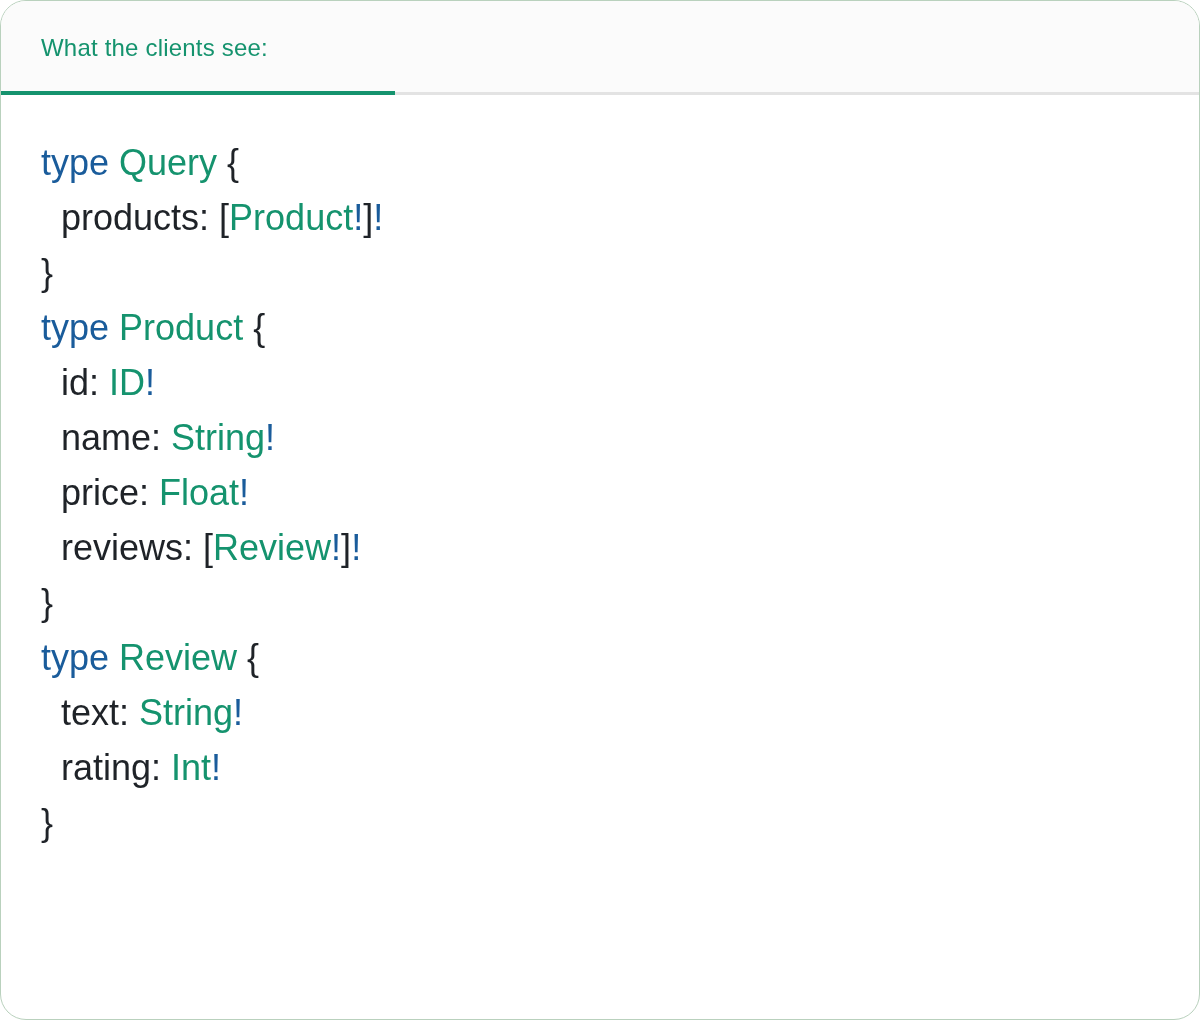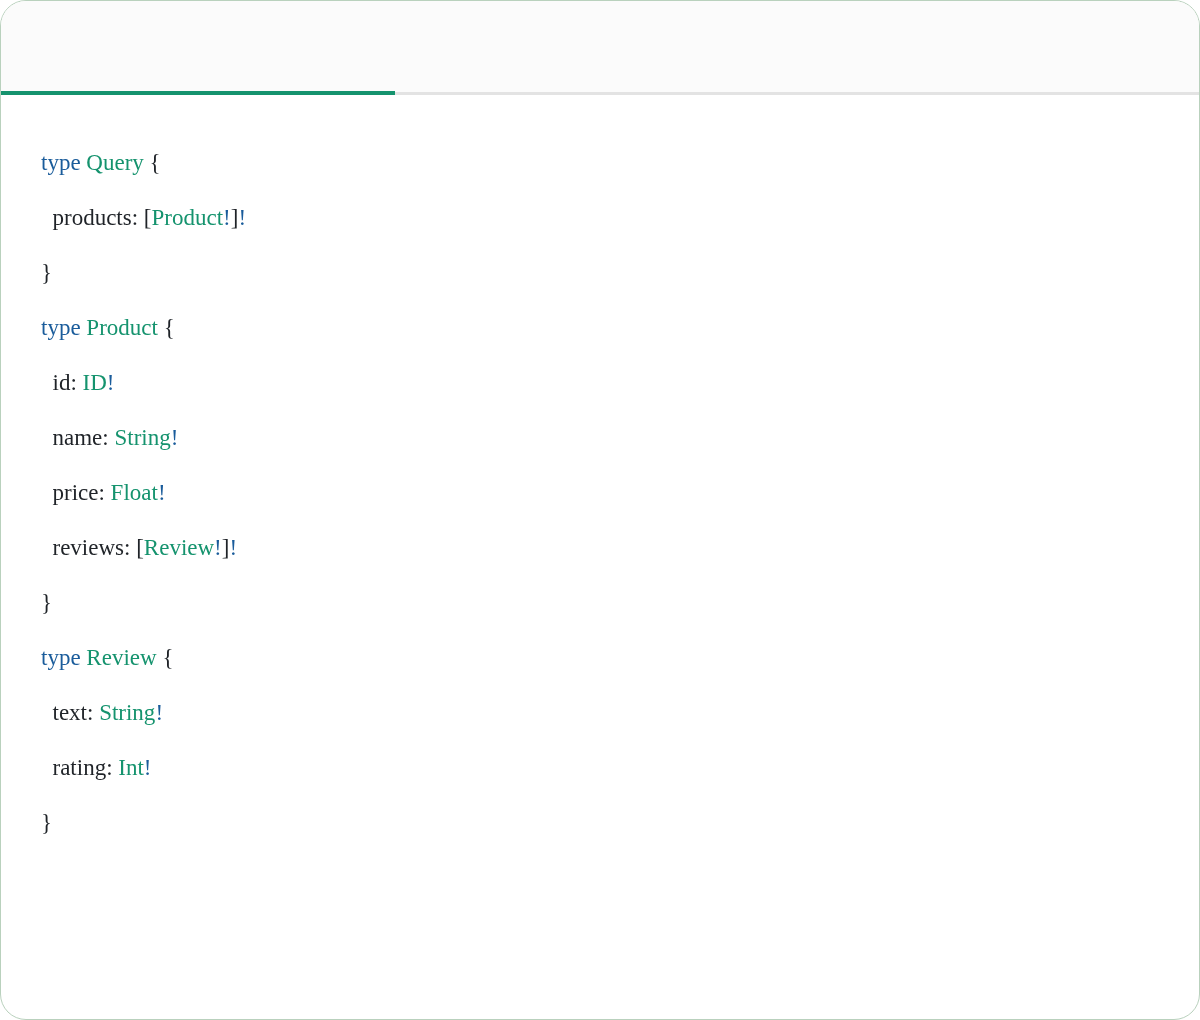--- a/index.html
+++ b/index.html
@@ -36,33 +36,34 @@
     background:none;border:none;
     font-family:"Liberation Sans",sans-serif;
   }
   .tab-indicator{
     position:absolute;left:0;bottom:-3px;
     width:394px;height:4px;
     background:var(--teal);
   }
   .code{
     margin:40px 40px 0 40px;
-    font-family:Liberation Serif, serif;
-    font-size:23px;
+    font-family:Liberation Sans, sans-serif;
+    font-size:36px;
     line-height:55px;
     color:var(--ink);
     white-space:pre;
   }
   .code .block + .block{}
   .tok-kw{color:var(--blue);}
   .tok-ty{color:var(--teal);}
   .tok-pn{color:var(--ink);}
   .tok-ex{color:var(--blue);}
 </style>
 </head>
 <body>
 
 <div class="card">
   <div class="tabbar">
+    <button class="tab">What the clients see:</button>
     <div class="tab-indicator"></div>
   </div>
   <div class="code"><div class="block"><div class="line"><span class="tok-kw">type</span><span class="tok-pn"> </span><span class="tok-ty">Query</span><span class="tok-pn"> {</span></div><div class="line"><span class="tok-pn">  products: [</span><span class="tok-ty">Product</span><span class="tok-ex">!</span><span class="tok-pn">]</span><span class="tok-ex">!</span></div><div class="line"><span class="tok-pn">}</span></div></div><div class="block"><div class="line"><span class="tok-kw">type</span><span class="tok-pn"> </span><span class="tok-ty">Product</span><span class="tok-pn"> {</span></div><div class="line"><span class="tok-pn">  id: </span><span class="tok-ty">ID</span><span class="tok-ex">!</span></div><div class="line"><span class="tok-pn">  name: </span><span class="tok-ty">String</span><span class="tok-ex">!</span></div><div class="line"><span class="tok-pn">  price: </span><span class="tok-ty">Float</span><span class="tok-ex">!</span></div><div class="line"><span class="tok-pn">  reviews: [</span><span class="tok-ty">Review</span><span class="tok-ex">!</span><span class="tok-pn">]</span><span class="tok-ex">!</span></div><div class="line"><span class="tok-pn">}</span></div></div><div class="block"><div class="line"><span class="tok-kw">type</span><span class="tok-pn"> </span><span class="tok-ty">Review</span><span class="tok-pn"> {</span></div><div class="line"><span class="tok-pn">  text: </span><span class="tok-ty">String</span><span class="tok-ex">!</span></div><div class="line"><span class="tok-pn">  rating: </span><span class="tok-ty">Int</span><span class="tok-ex">!</span></div><div class="line"><span class="tok-pn">}</span></div></div></div>
 </div>
 
 </body></html>

